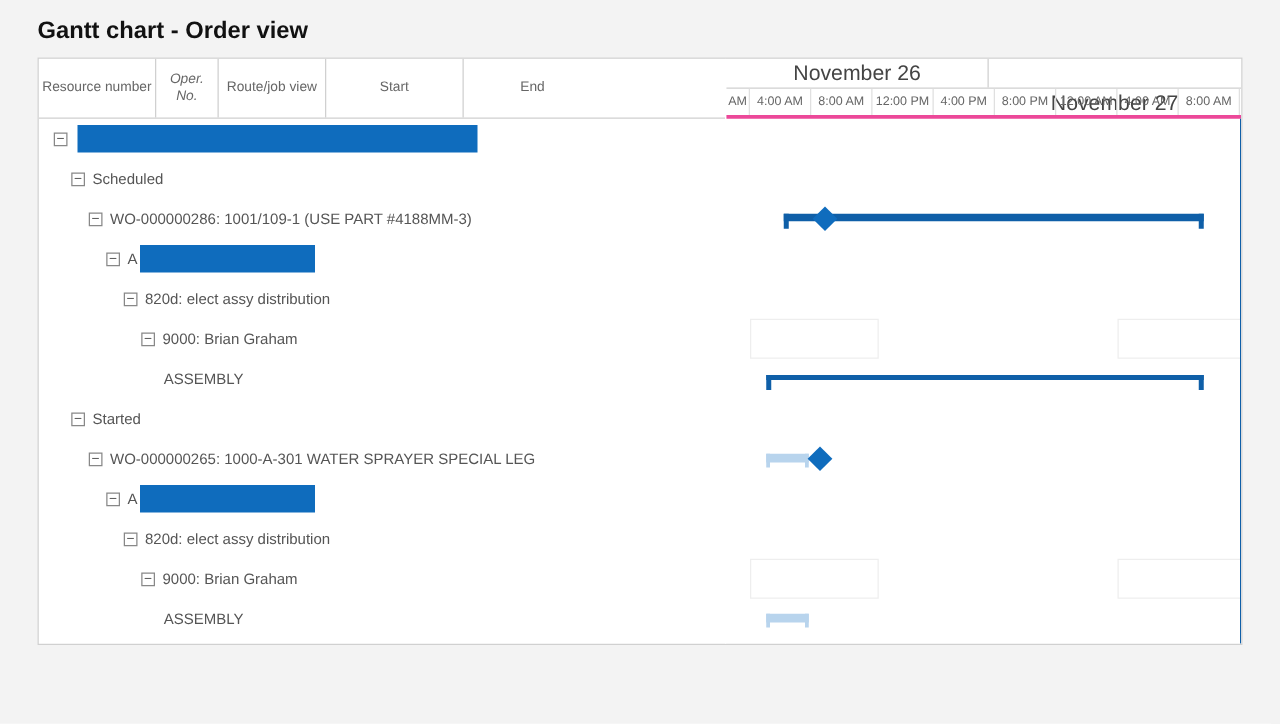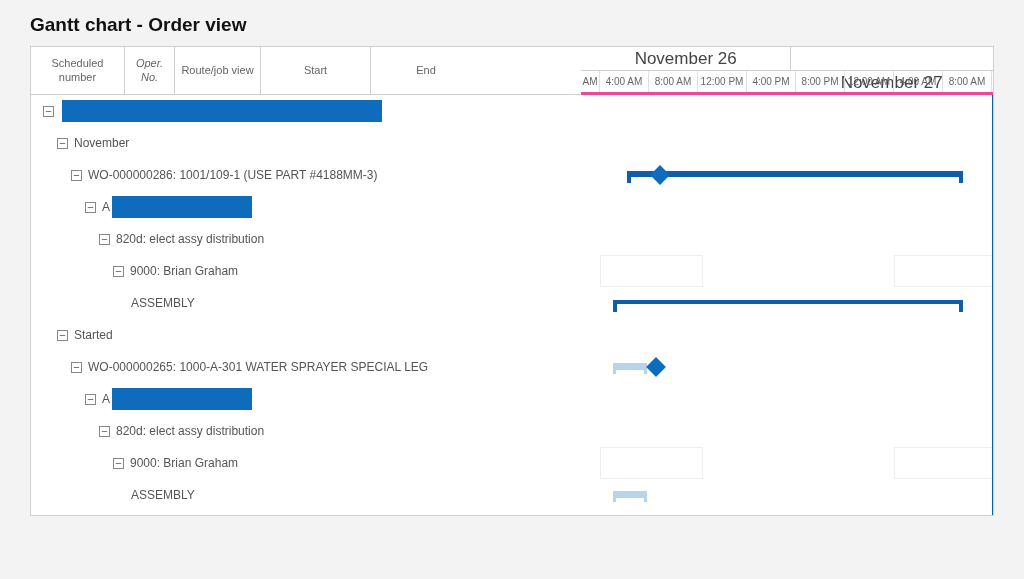--- a/index.html
+++ b/index.html
@@ -195,37 +195,37 @@
 </style>
 </head>
 <body>
 
 <div class="page-title">Gantt chart - Order view</div>
 
 <div class="gantt-wrapper">
 
   <div class="left-panel">
     <div class="left-header">
-      <div class="col col-ref">Scheduled number</div>
+      <div class="col col-ref">Resource number</div>
       <div class="col col-oper">Oper. No.</div>
       <div class="col col-rjt">Route/job view</div>
       <div class="col col-start">Start</div>
       <div class="col col-end">End</div>
     </div>
 
     <div class="left-body">
 
       <div class="row indent-0">
         <span class="expander">−</span>
         <div class="blue-block top"></div>
       </div>
 
       <div class="row indent-1">
         <span class="expander">−</span>
-        <span class="label-text">November</span>
+        <span class="label-text">Scheduled</span>
       </div>
 
       <div class="row indent-2">
         <span class="expander">−</span>
         <span class="label-text">WO-000000286: 1001/109-1 (USE PART #4188MM-3)</span>
       </div>
 
       <div class="row indent-3">
         <span class="expander">−</span>
         <span class="label-text">A</span>

